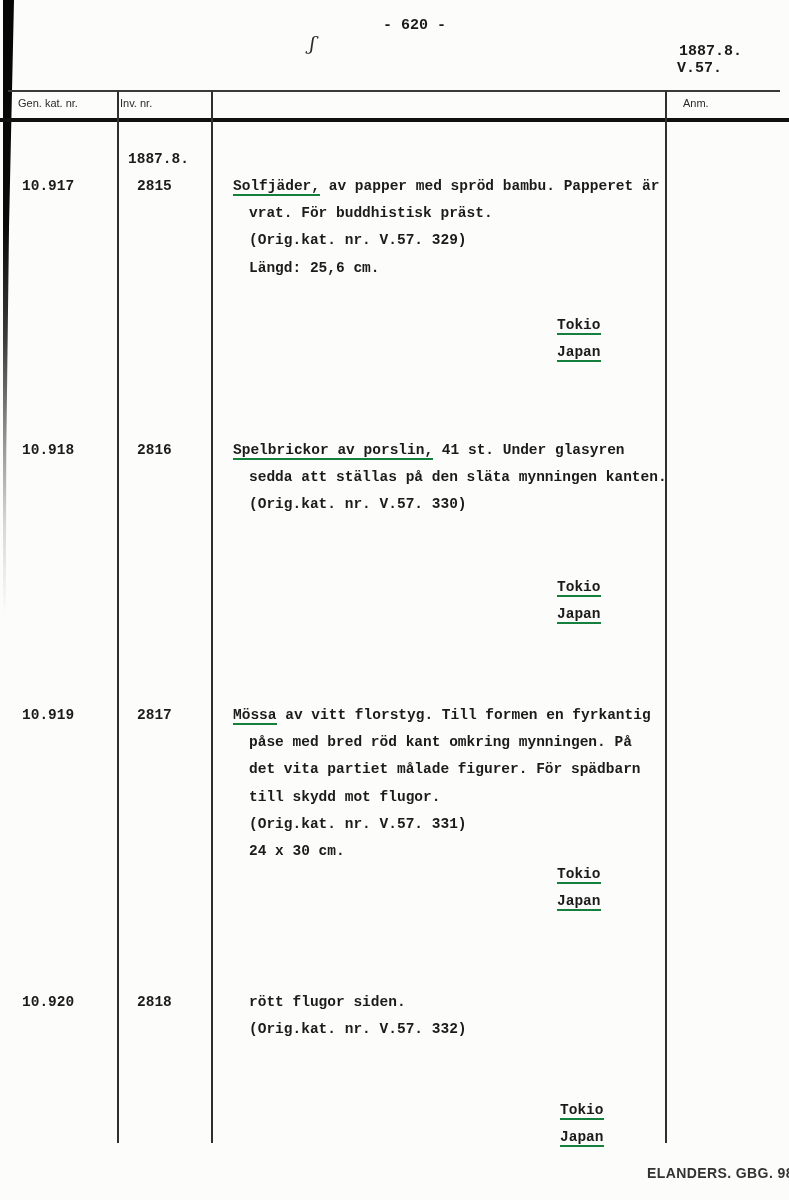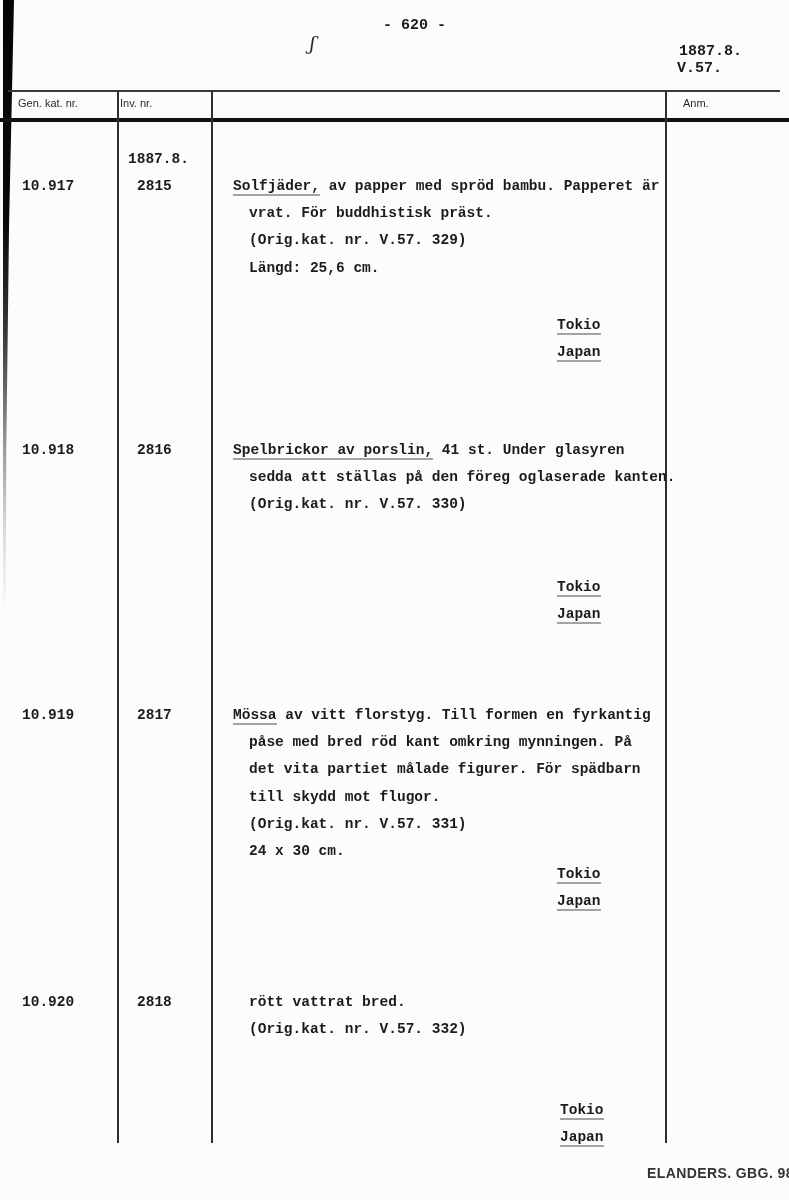--- a/index.html
+++ b/index.html
@@ -8,21 +8,21 @@
     background:#fcfcfa; overflow:hidden;
     font-family:"Liberation Mono", monospace; color:#1b1b1b;
   }
   .abs { position:absolute; }
   
   .tw {
     font-family:"Liberation Mono", monospace;
     font-weight:700; font-size:14.5px; line-height:27.2px;
     color:#1b1b1b; white-space:pre;
   }
-  .u { border-bottom:2px solid #a3a3a3; }
+  .u { border-bottom:2px solid #15803d; }
   .desc .cont { padding-left:16px; }
   
   .hdr {
     font-family:"Liberation Sans", sans-serif; font-size:11px;
     color:#2a2a2a; text-align:left; white-space:nowrap;
   }
   .vrule { position:absolute; width:1.5px; background:#2f2f2f; }
   .hrule { position:absolute; background:#3a3a3a; }
   .hrule.thick { background:#101010; }
   .spine {
@@ -73,21 +73,21 @@
     <div class="tw cont">(Orig.kat. nr. V.57. 329)</div>
     <div class="tw cont">Längd: 25,6 cm.</div>
   </div>
   <div class="abs tw" style="left:557px; top:312px;"><span class="u">Tokio</span></div>
   <div class="abs tw" style="left:557px; top:339px;"><span class="u">Japan</span></div>
 
   <div class="abs tw" style="left:22px; top:437px;">10.918</div>
   <div class="abs tw" style="left:137px; top:437px;">2816</div>
   <div class="abs desc" style="left:233px; top:437px;">
     <div class="tw"><span class="u">Spelbrickor av porslin,</span><span> 41 st. Under glasyren</span></div>
-    <div class="tw cont">sedda att ställas på den föreg oglaserade kanten.</div>
+    <div class="tw cont">sedda att ställas på den släta mynningen kanten.</div>
     <div class="tw cont">(Orig.kat. nr. V.57. 330)</div>
   </div>
   <div class="abs tw" style="left:557px; top:574px;"><span class="u">Tokio</span></div>
   <div class="abs tw" style="left:557px; top:601px;"><span class="u">Japan</span></div>
 
   <div class="abs tw" style="left:22px; top:702px;">10.919</div>
   <div class="abs tw" style="left:137px; top:702px;">2817</div>
   <div class="abs desc" style="left:233px; top:702px;">
     <div class="tw"><span class="u">Mössa</span><span> av vitt florstyg. Till formen en fyrkantig</span></div>
     <div class="tw cont">påse med bred röd kant omkring mynningen. På</div>
@@ -95,21 +95,21 @@
     <div class="tw cont">till skydd mot flugor.</div>
     <div class="tw cont">(Orig.kat. nr. V.57. 331)</div>
     <div class="tw cont">24 x 30 cm.</div>
   </div>
   <div class="abs tw" style="left:557px; top:861px;"><span class="u">Tokio</span></div>
   <div class="abs tw" style="left:557px; top:888px;"><span class="u">Japan</span></div>
 
   <div class="abs tw" style="left:22px; top:989px;">10.920</div>
   <div class="abs tw" style="left:137px; top:989px;">2818</div>
   <div class="abs desc" style="left:233px; top:989px;">
-    <div class="tw cont">rött vattrat bred.</div>
+    <div class="tw cont">rött flugor siden.</div>
     <div class="tw cont">(Orig.kat. nr. V.57. 332)</div>
   </div>
   <div class="abs tw" style="left:560px; top:1097px;"><span class="u">Tokio</span></div>
   <div class="abs tw" style="left:560px; top:1124px;"><span class="u">Japan</span></div>
 
   <div class="abs printer" style="left:647px; top:1165px;">ELANDERS. GBG. 9849. 11. 65.</div>
 
 </div>
 
 </body></html>

